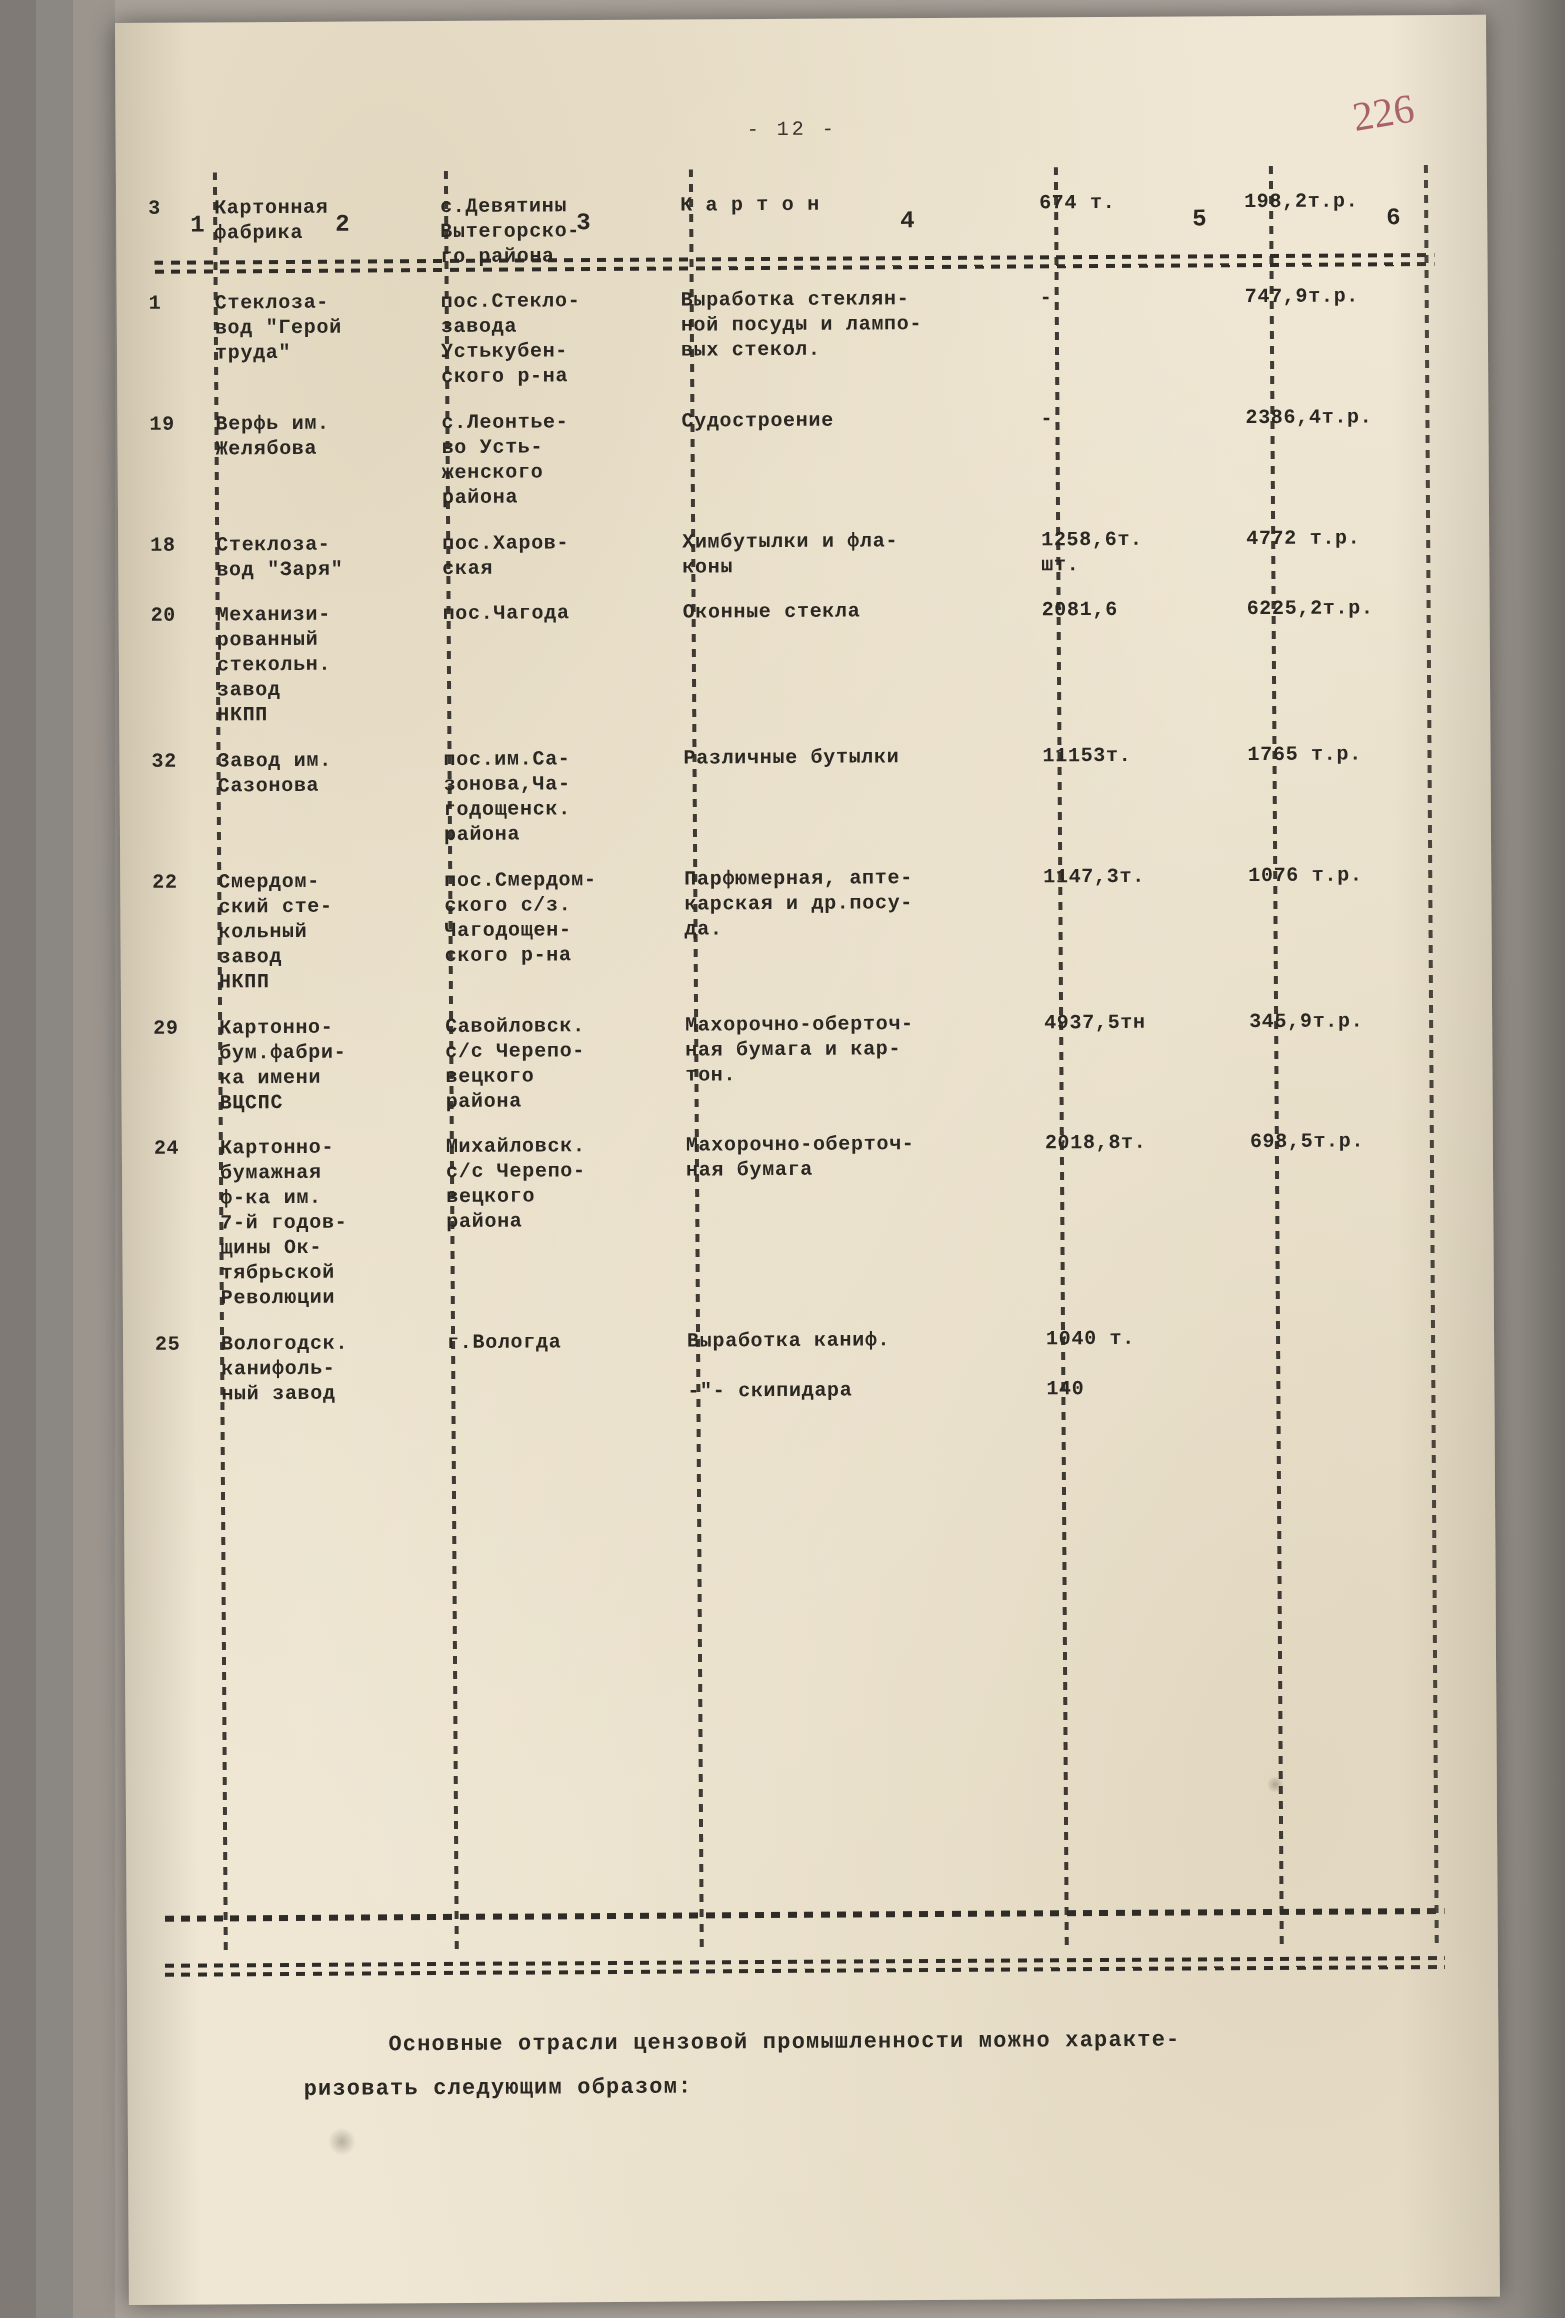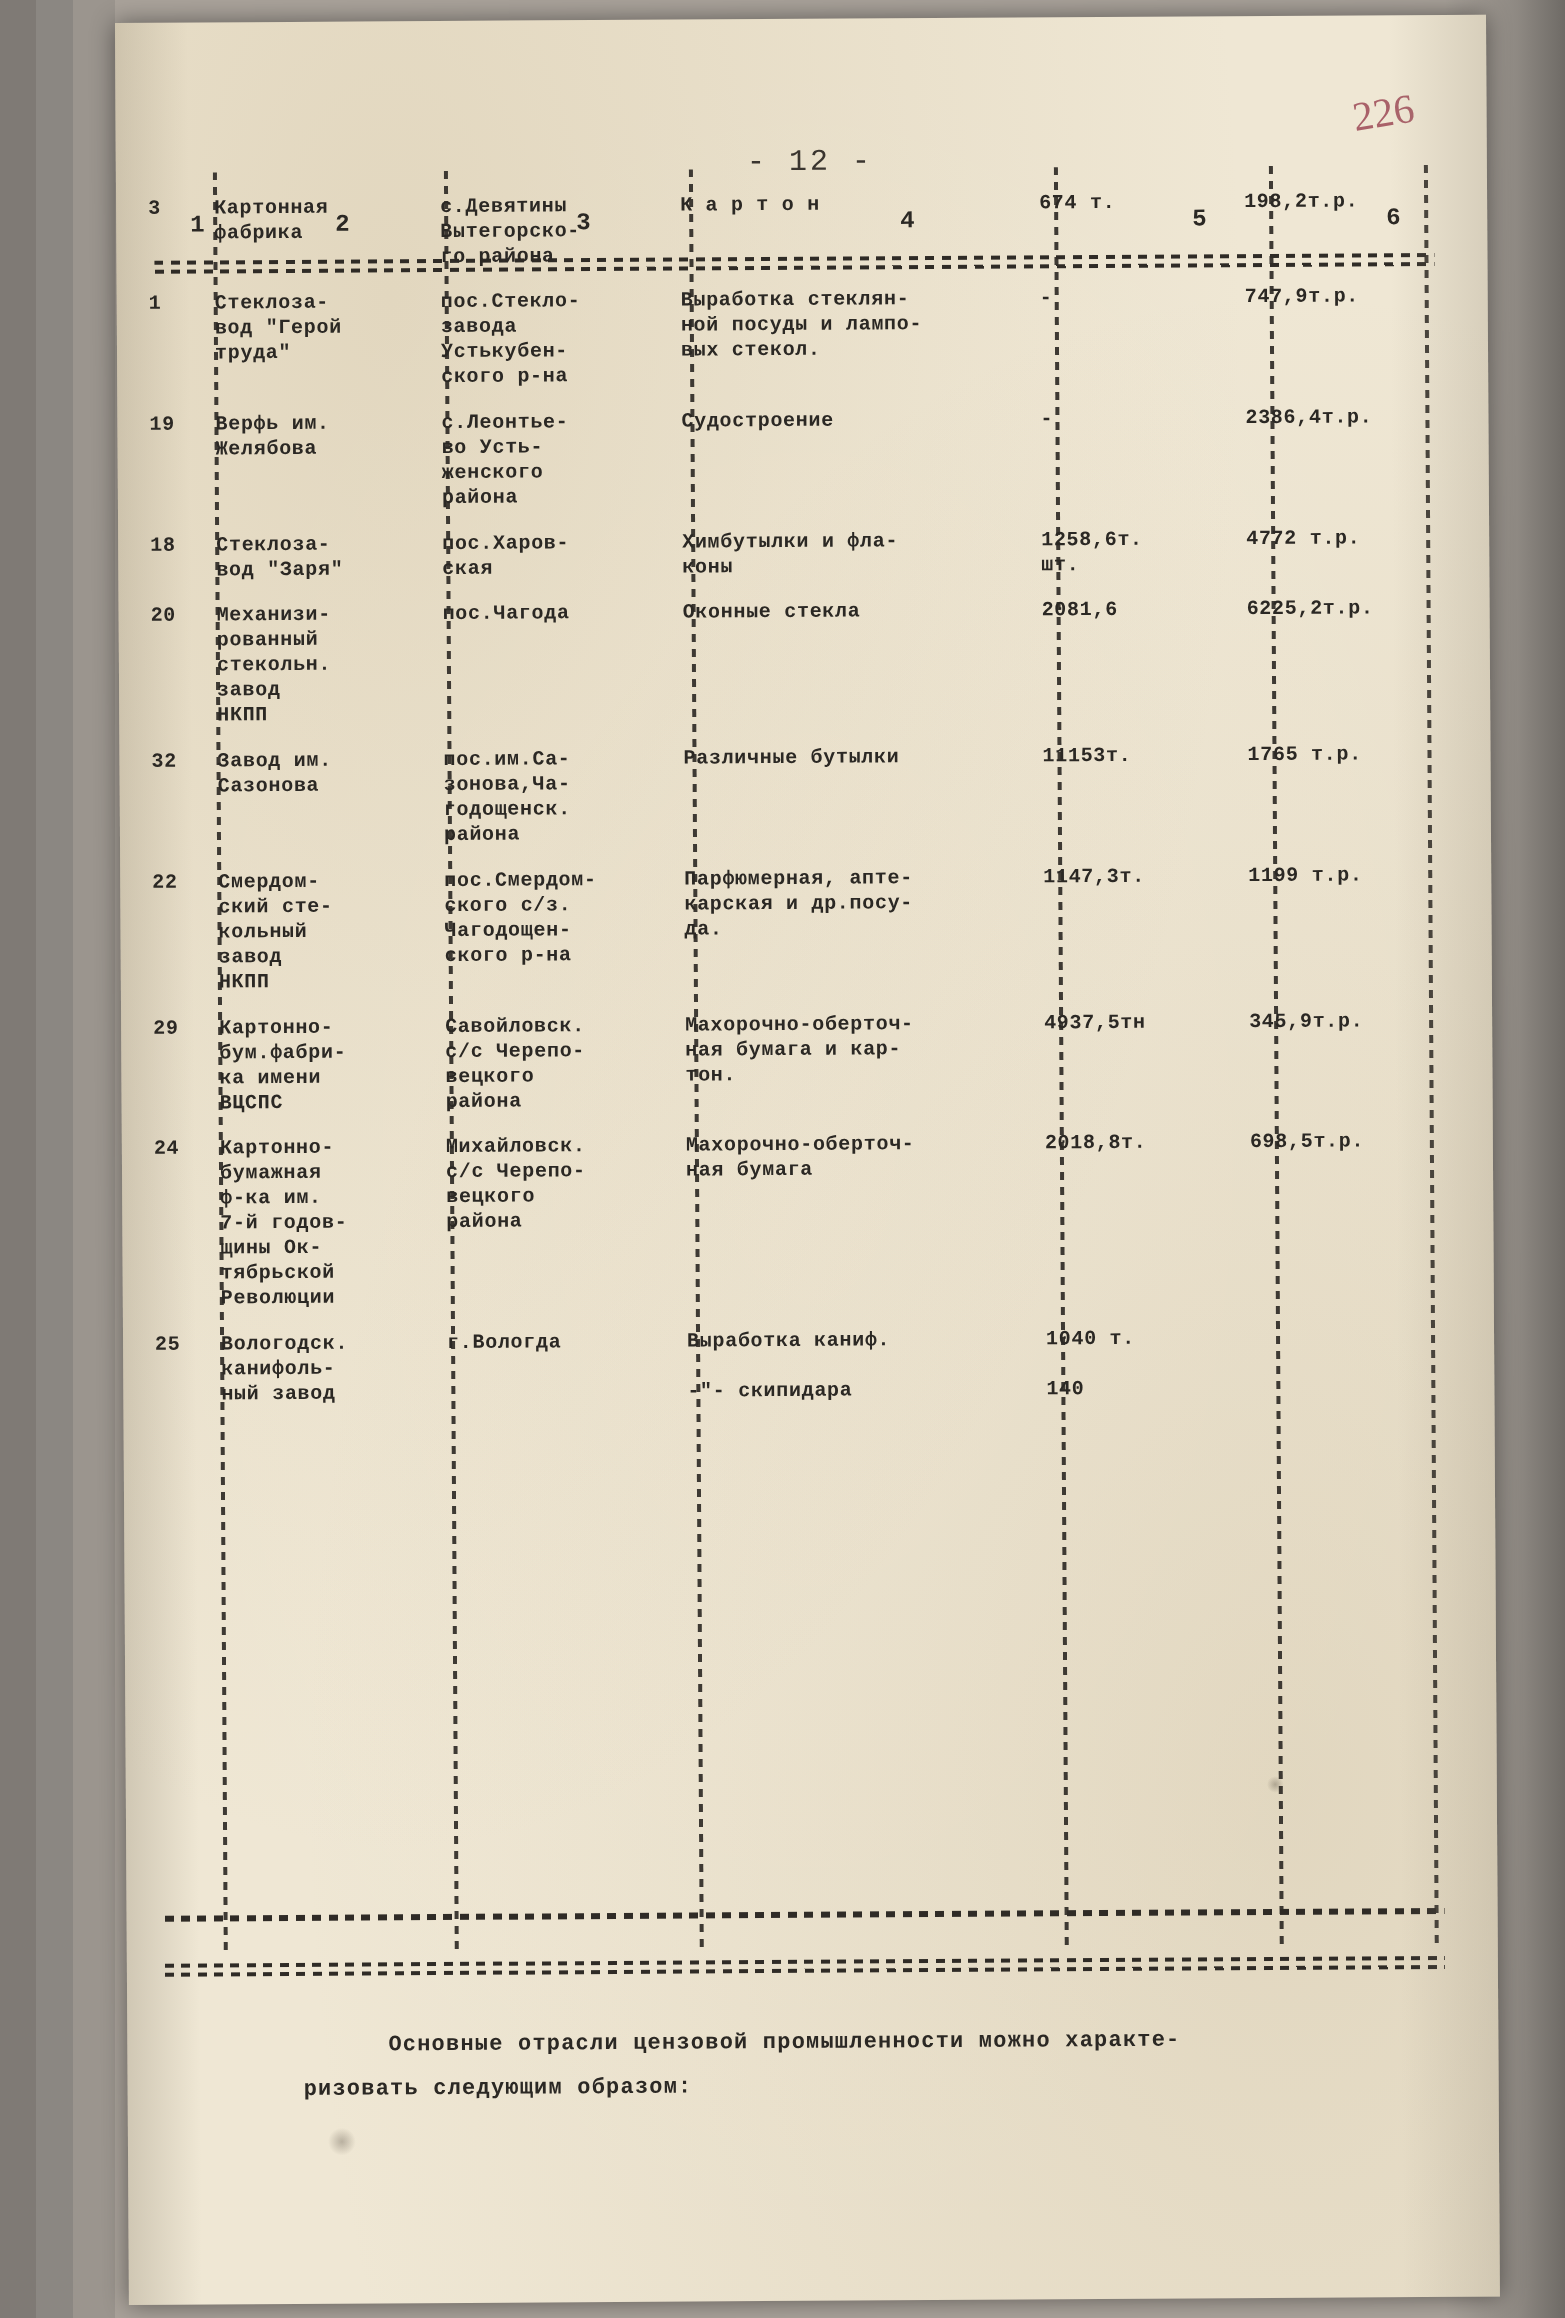--- a/index.html
+++ b/index.html
@@ -62,22 +62,22 @@
   }
   .content {
     position: absolute;
     left: 0; top: 0; right: 0; bottom: 0;
     color: #2a2723;
   }
   
   .page-num {
     position: absolute;
     left: 631px;
-    top: 126px;
-    font-size: 30px;
+    top: 99px;
+    font-size: 20px;
     letter-spacing: 3px;
     color: #3a352f;
   }
   .folio {
     position: absolute;
     right: 73px;
     top: 73px;
     font-family: "Liberation Serif", serif;
     font-size: 41px;
     color: #9d4a57;
@@ -329,21 +329,21 @@
 завод
 НКПП</td>
               <td class="c-loc nowrapish">пос.Смердом-
 ского с/з.
 Чагодощен-
 ского р-на</td>
               <td class="c-prod nowrapish">Парфюмерная, апте-
 карская и др.посу-
 да.</td>
               <td class="c-qty nowrapish">1147,3т.</td>
-              <td class="c-sum nowrapish">1199 т.р.</td>
+              <td class="c-sum nowrapish">1076 т.р.</td>
             </tr>
             <tr class="row">
               <td class="c-num nowrapish">29</td>
               <td class="c-name nowrapish">Картонно-
 бум.фабри-
 ка имени
 ВЦСПС</td>
               <td class="c-loc nowrapish">Савойловск.
 с/с Черепо-
 вецкого

